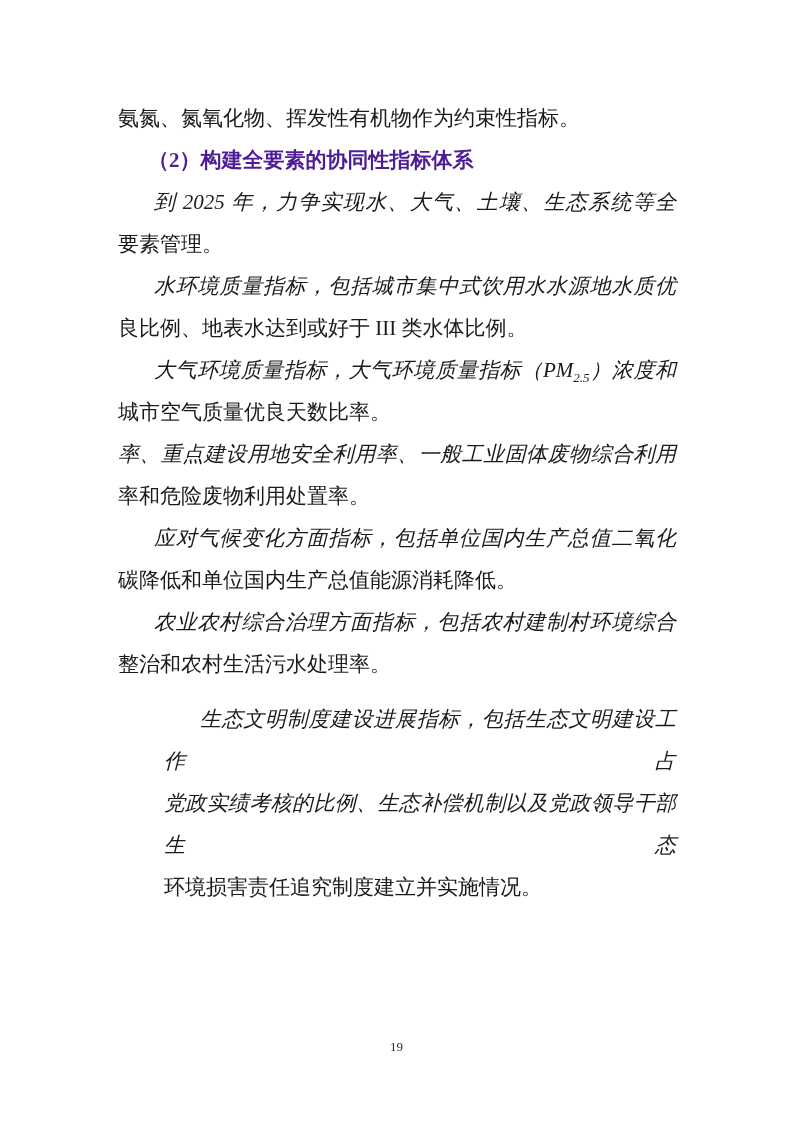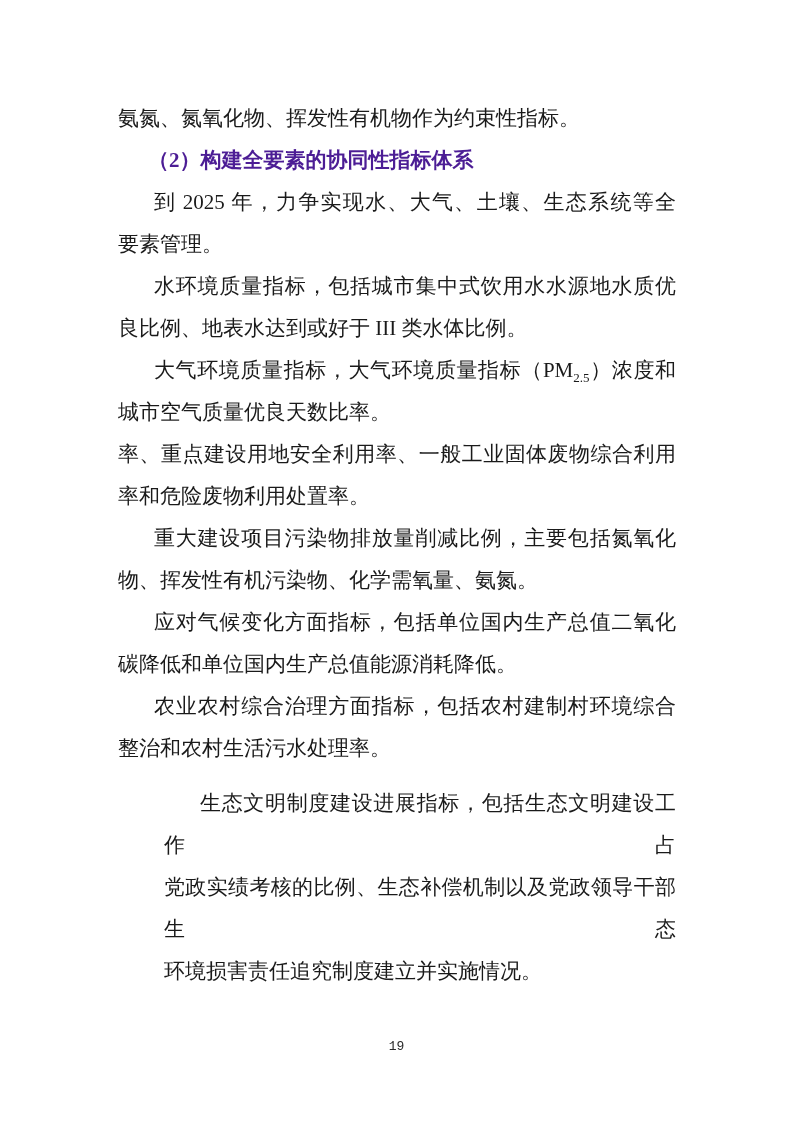--- a/index.html
+++ b/index.html
@@ -27,36 +27,37 @@
   .block { margin: 0; }
   .block.gap-before { margin-top: 13px; margin-left: 46px; }
   .block.heading { font-weight: 700; color: #4c1d95; }
   .block.heading .line.indent { text-indent: 30px; }
   .line {
     text-align: justify;
     text-justify: inter-character;
   }
   .line.fill {
     text-align-last: justify;
+    font-style: italic;
   }
   .line.indent {
     text-indent: 36px;
   }
   .sub {
     font-size: 0.62em;
     vertical-align: sub;
     line-height: 0;
   }
   .footer {
     position: absolute;
     top: 1038px;
     left: 0;
     width: 793px;
     text-align: center;
-    font-family: Liberation Mono, monospace;
+    font-family: Liberation Serif, serif;
     font-size: 13px;
     color: #2a2a2a;
     line-height: 18px;
   }
 </style>
 </head>
 <body>
 
 <div class="page">
   <div class="content">
@@ -76,24 +77,20 @@
       </div>
       <div class="block body">
         <div class="line fill indent"><span>大气环境质量指标，大气环境质量指标（PM</span><span class="sub">2.5</span><span>）浓度和</span></div>
         <div class="line"><span>城市空气质量优良天数比率。</span></div>
       </div>
       <div class="block body">
         <div class="line fill"><span>率、重点建设用地安全利用率、一般工业固体废物综合利用</span></div>
         <div class="line"><span>率和危险废物利用处置率。</span></div>
       </div>
       <div class="block body">
-        <div class="line fill indent"><span>重大建设项目污染物排放量削减比例，主要包括氮氧化</span></div>
-        <div class="line"><span>物、挥发性有机污染物、化学需氧量、氨氮。</span></div>
-      </div>
-      <div class="block body">
         <div class="line fill indent"><span>应对气候变化方面指标，包括单位国内生产总值二氧化</span></div>
         <div class="line"><span>碳降低和单位国内生产总值能源消耗降低。</span></div>
       </div>
       <div class="block body">
         <div class="line fill indent"><span>农业农村综合治理方面指标，包括农村建制村环境综合</span></div>
         <div class="line"><span>整治和农村生活污水处理率。</span></div>
       </div>
       <div class="block body gap-before">
         <div class="line fill indent"><span>生态文明制度建设进展指标，包括生态文明建设工作占</span></div>
         <div class="line fill"><span>党政实绩考核的比例、生态补偿机制以及党政领导干部生态</span></div>

